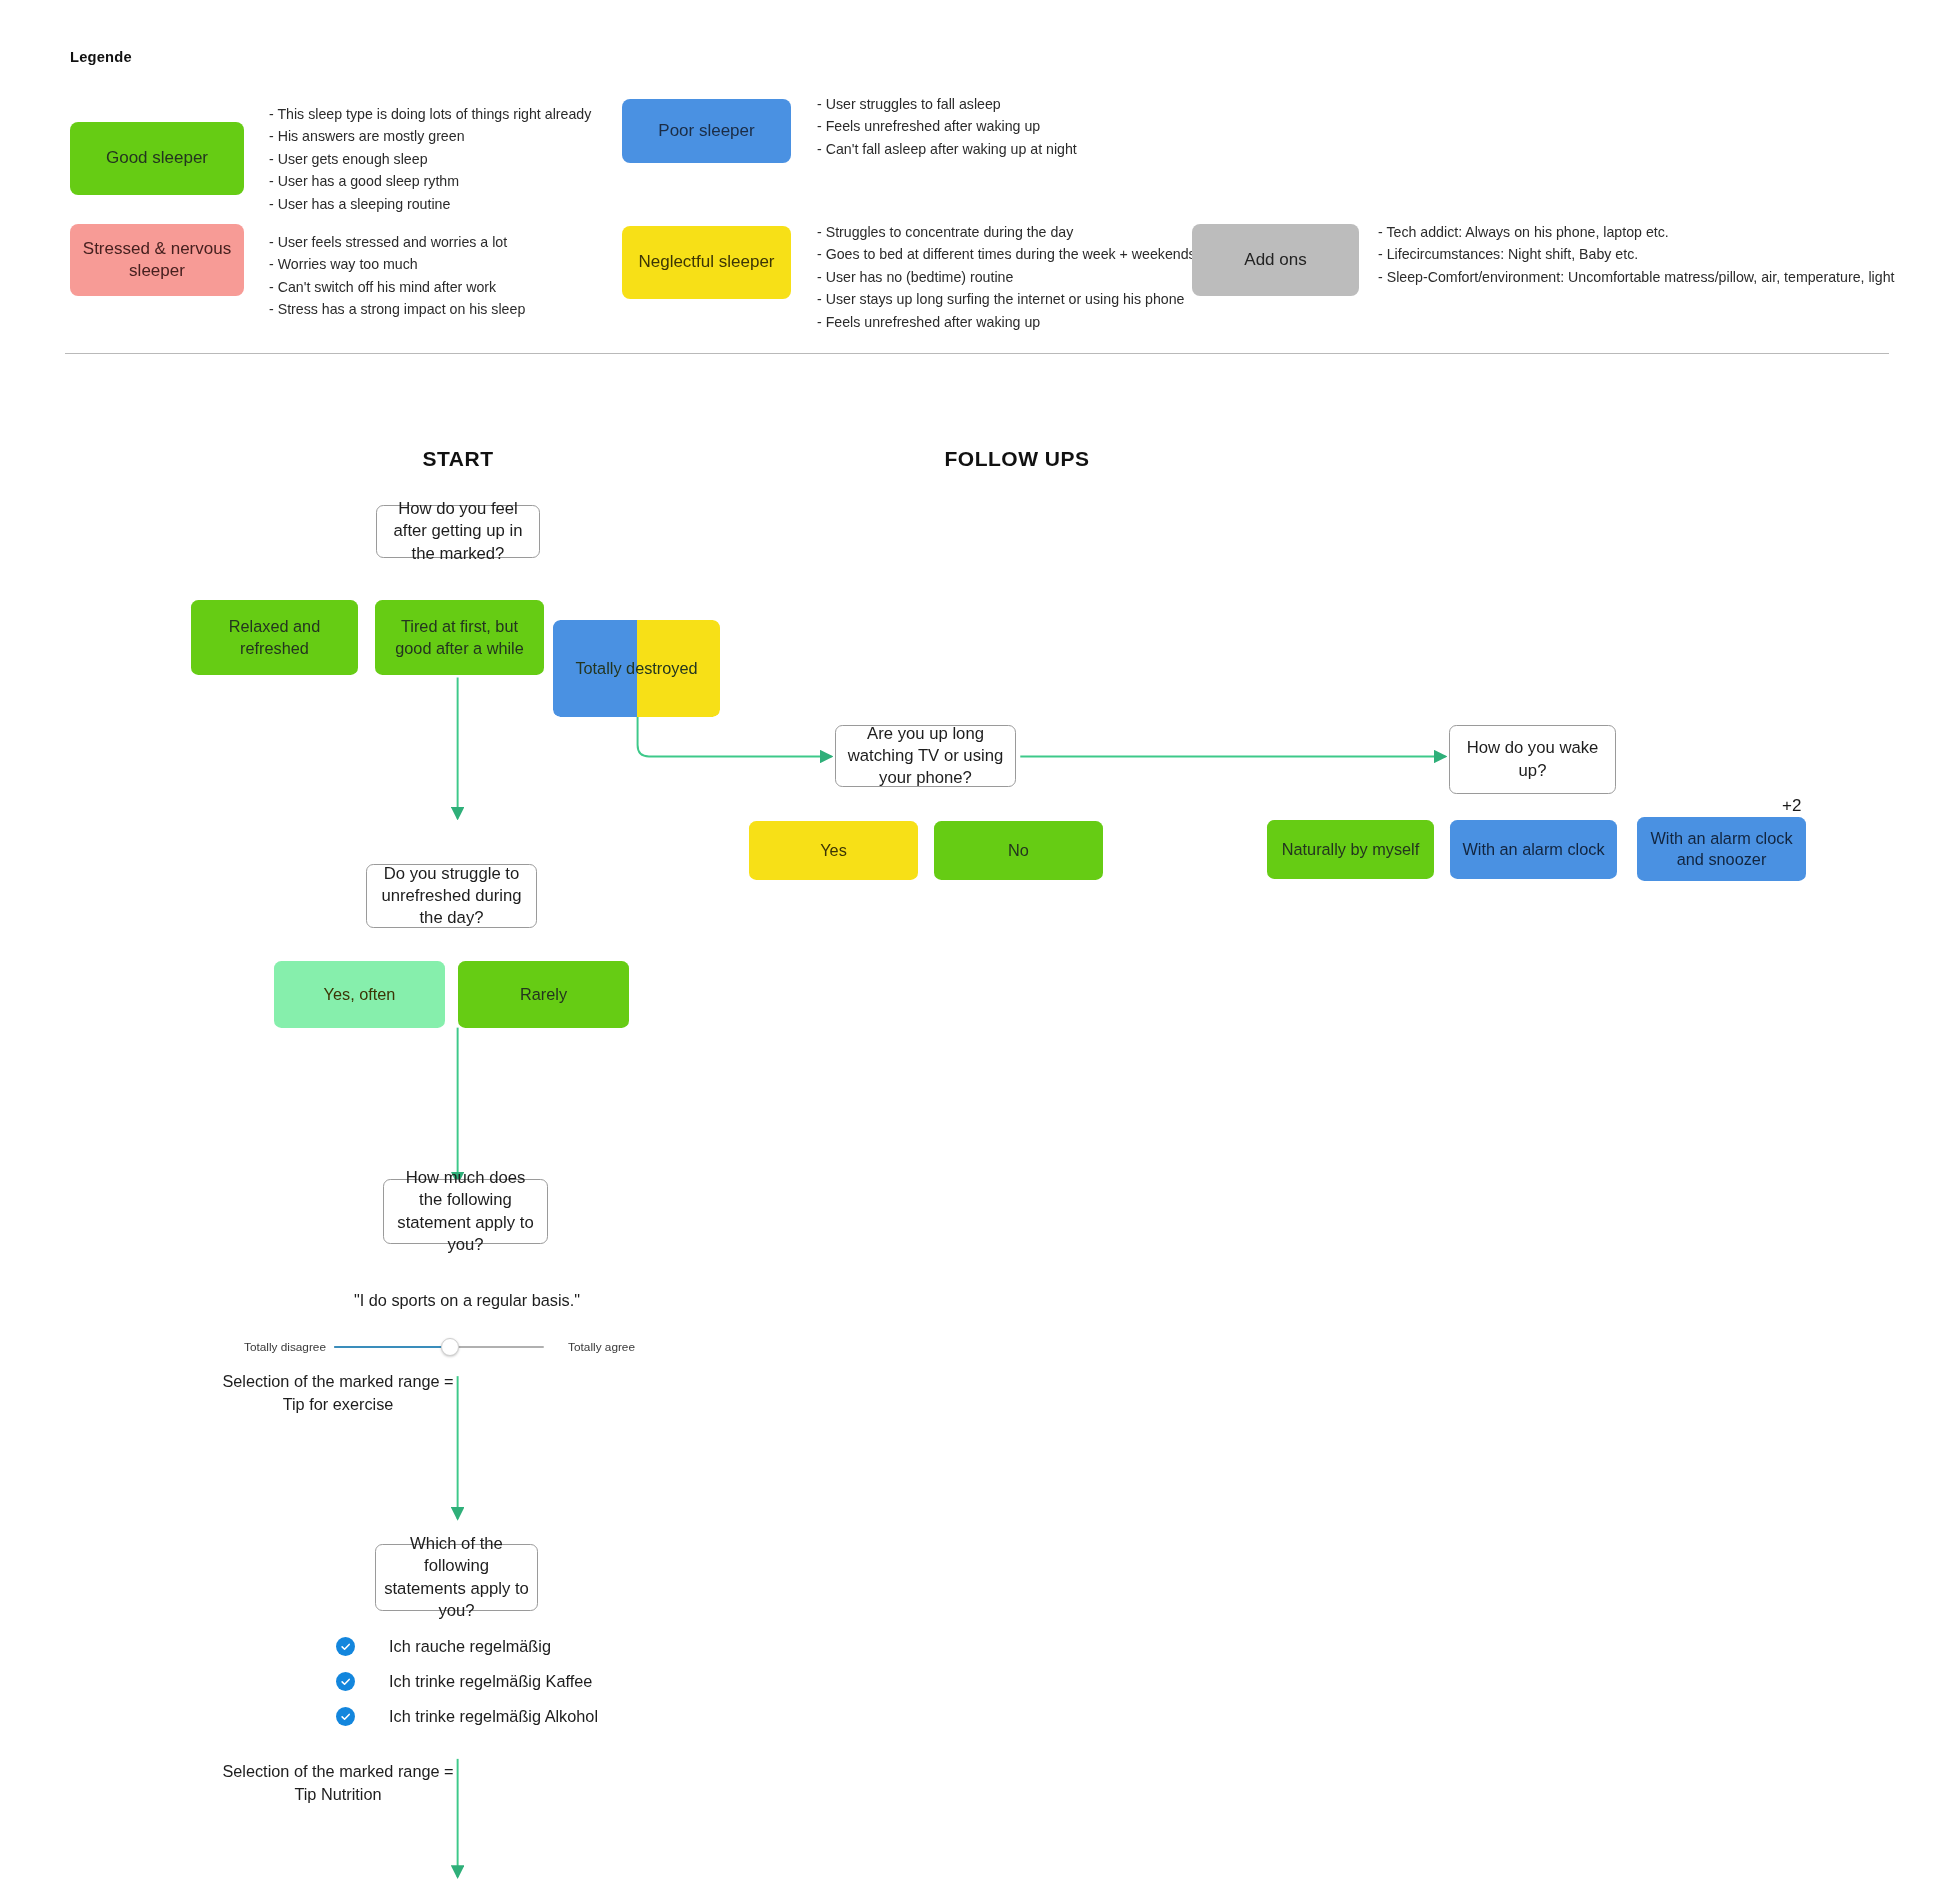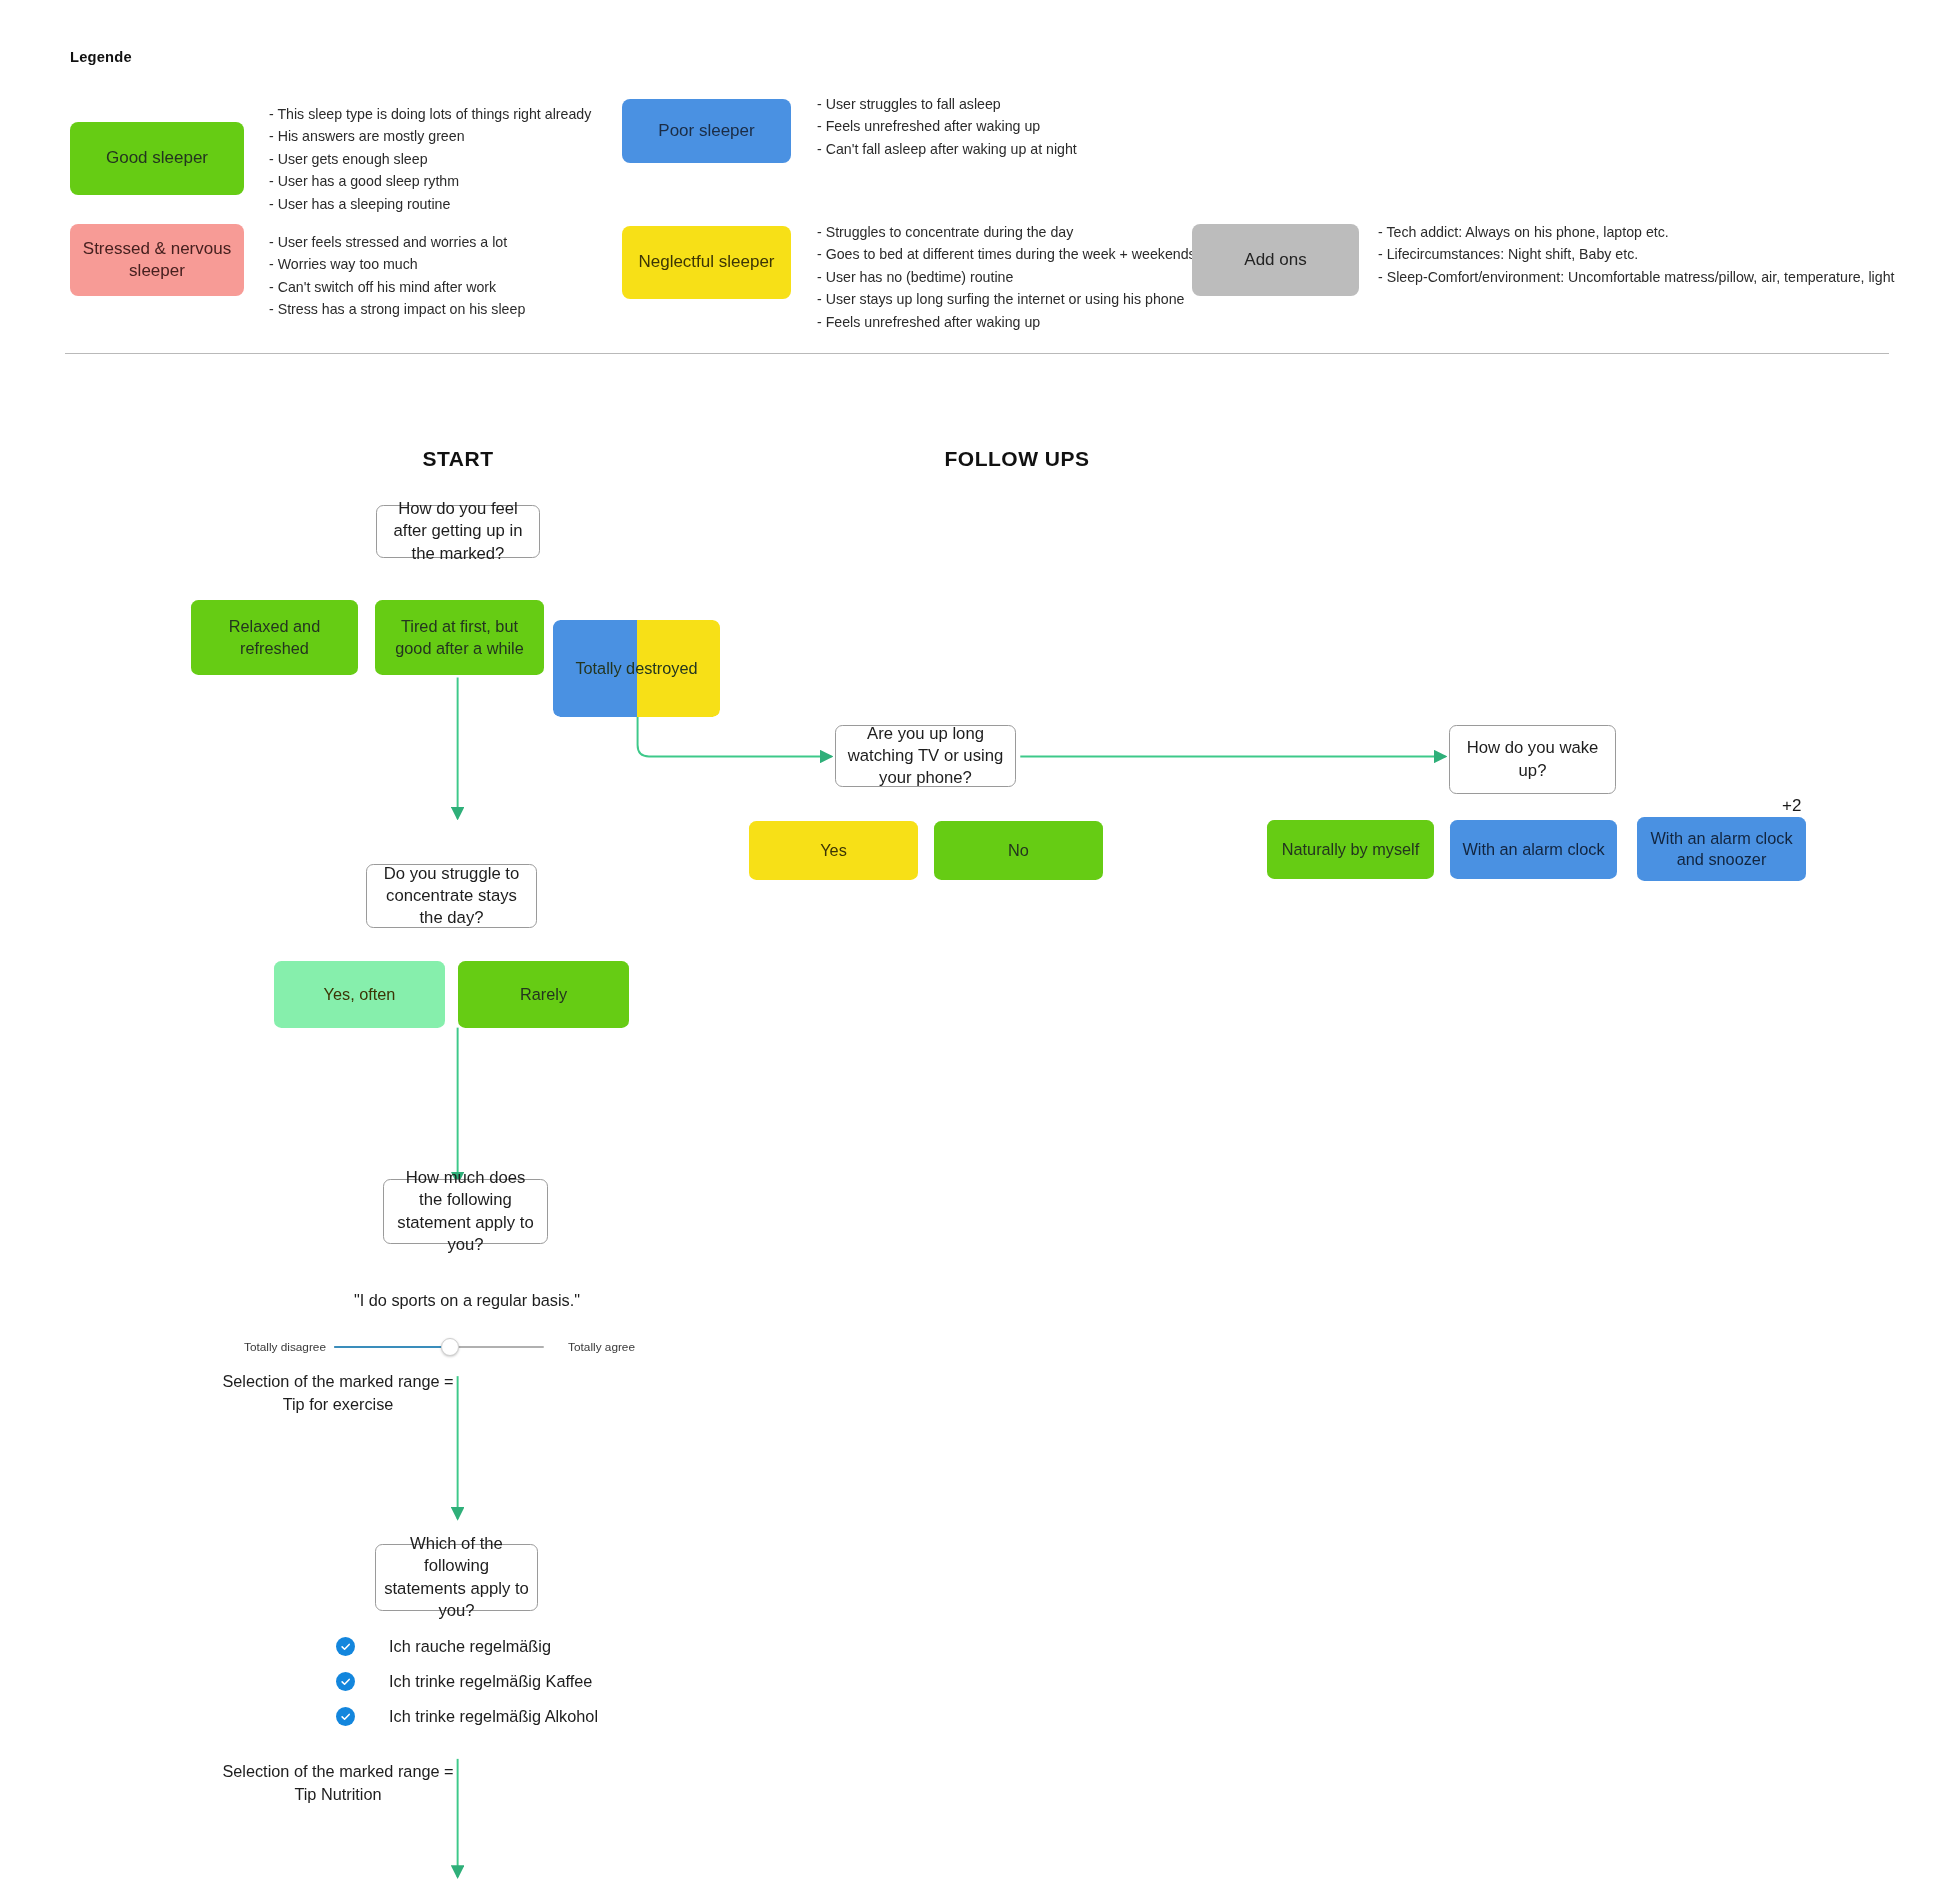--- a/index.html
+++ b/index.html
@@ -243,21 +243,21 @@
   <span>With an alarm clock</span>
 </div>
 
 <div class="abs abox" style="left:1637px; top:817px; width:169px; height:64px; background:#4a91e2; color:#12253f;">
   <span>With an alarm clock and snoozer</span>
 </div>
 
 <div class="abs" id="plus-two" style="left:1782px; top:796px;">+2</div>
 
 <div class="abs qbox" style="left:366px; top:864px; width:171px; height:64px;">
-  <span>Do you struggle to concentrate stays the day?</span>
+  <span>Do you struggle to unrefreshed during the day?</span>
 </div>
 
 <div class="abs abox" style="left:274px; top:961px; width:171px; height:67px; background:#86efac; color:#3c3505;">
   <span>Yes, often</span>
 </div>
 
 <div class="abs abox" style="left:458px; top:961px; width:171px; height:67px; background:#66cc14;">
   <span>Rarely</span>
 </div>
 

